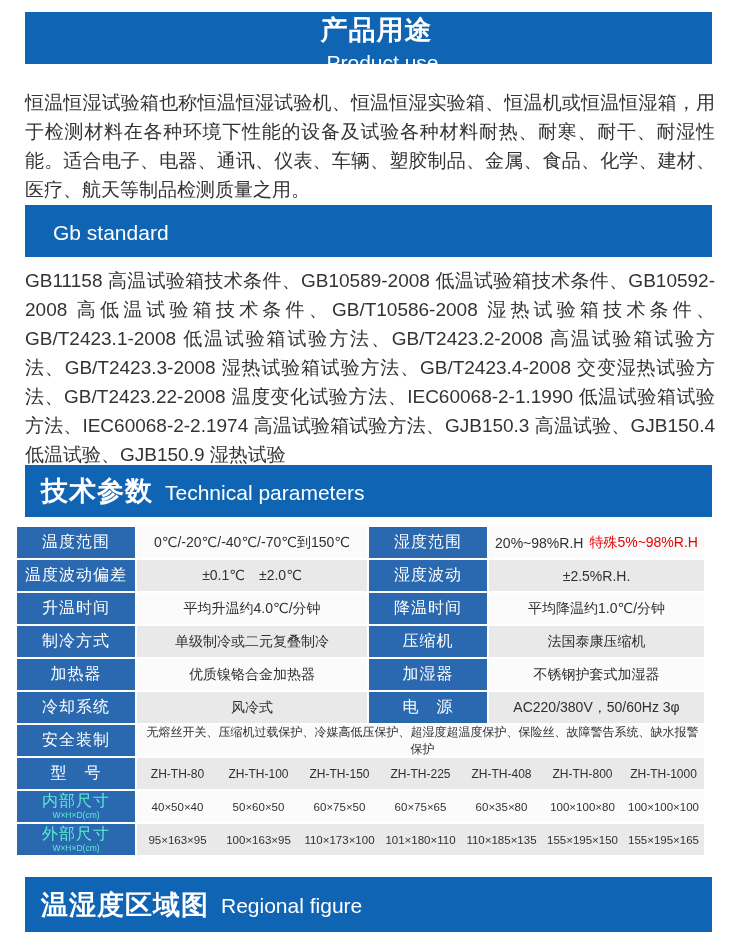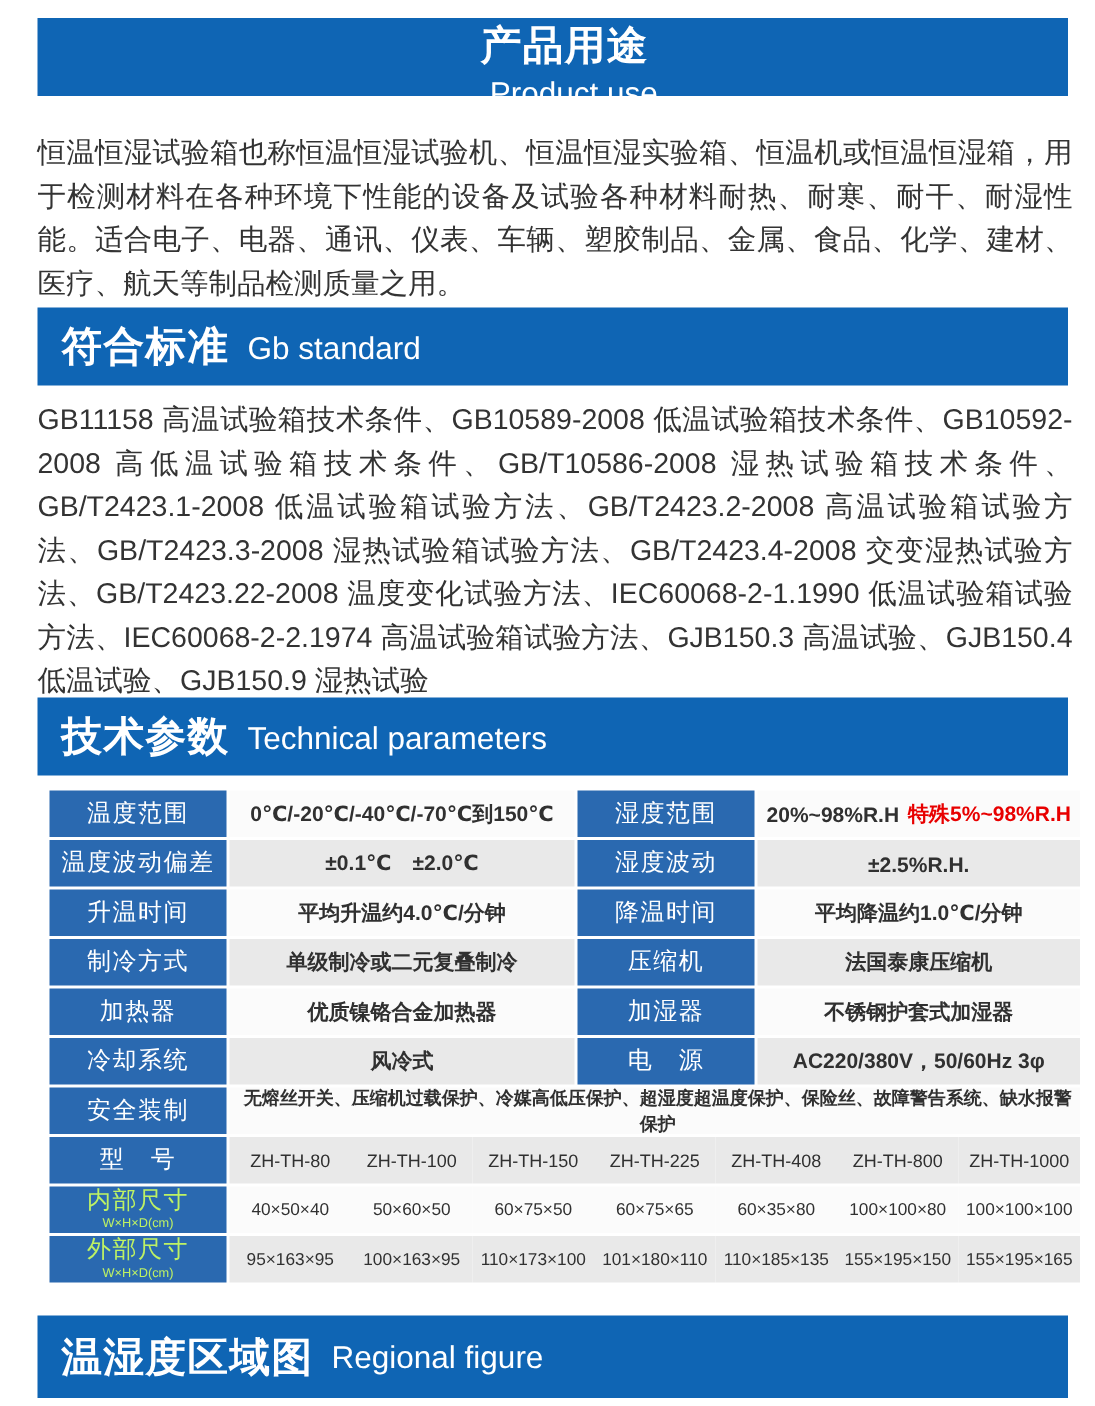--- a/index.html
+++ b/index.html
@@ -13,32 +13,32 @@
     display:flex;align-items:center;padding-left:16px;
   }
   .band-zh{color:#ffffff;font-size:27px;font-weight:700;letter-spacing:1px;}
   .band-en{color:#ffffff;font-size:21px;font-weight:400;margin-left:12px;padding-top:3px;}
   .para{
     position:absolute;left:25px;width:690px;color:#333333;
     font-size:19px;line-height:29px;text-align:justify;
   }
   
   .spec{
-    position:absolute;left:33px;top:527px;width:687px;
+    position:absolute;left:17px;top:527px;width:687px;
     display:grid;
     grid-template-columns:118px 230px 118px 1fr;
     grid-template-rows:repeat(10,31px);
     gap:2px;background:#ffffff;
   }
   .cell{display:flex;align-items:center;justify-content:center;text-align:center;}
   .lbl{background:#2a69b0;color:#ffffff;font-size:16px;letter-spacing:1px;}
-  .lbl2{background:#2a69b0;color:#bef264;flex-direction:column;line-height:1;}
+  .lbl2{background:#2a69b0;color:#5eead4;flex-direction:column;line-height:1;}
   .lbl2 .big{font-size:16px;letter-spacing:1px;}
   .lbl2 .sub{font-size:8.5px;margin-top:2px;}
-  .val{color:#303030;font-size:14px;font-weight:bold;}
+  .val{color:#303030;font-size:14px;}
   .w{background:#fbfbfb;}
   .g{background:#e9e9e9;}
   .span3{grid-column:2/5;}
   .safety{font-size:12px;justify-content:flex-start;padding-left:4px;letter-spacing:0;}
   .mrow{
     grid-column:2/5;display:grid;grid-template-columns:repeat(7,1fr);
     gap:0;background:#ffffff;
   }
   .mcell{font-size:12px;color:#303030;}
   .dcell{font-size:11.5px;color:#303030;}
@@ -48,21 +48,20 @@
 </head>
 <body>
 
 <div class="band" style="top:12px;flex-direction:column;">
   <span class="band-zh">产品用途</span>
   <span class="band-en">Product use</span>
 </div>
 <div class="para" style="top:88px;">恒温恒湿试验箱也称恒温恒湿试验机、恒温恒湿实验箱、恒温机或恒温恒湿箱，用于检测材料在各种环境下性能的设备及试验各种材料耐热、耐寒、耐干、耐湿性能。适合电子、电器、通讯、仪表、车辆、塑胶制品、金属、食品、化学、建材、医疗、航天等制品检测质量之用。</div>
 
 <div class="band" style="top:205px;">
-  <span class="band-zh">符合标准</span>
   <span class="band-en">Gb standard</span>
 </div>
 <div class="para" style="top:266px;">GB11158 高温试验箱技术条件、GB10589-2008 低温试验箱技术条件、GB10592-2008 高低温试验箱技术条件、GB/T10586-2008 湿热试验箱技术条件、GB/T2423.1-2008 低温试验箱试验方法、GB/T2423.2-2008 高温试验箱试验方法、GB/T2423.3-2008 湿热试验箱试验方法、GB/T2423.4-2008 交变湿热试验方法、GB/T2423.22-2008 温度变化试验方法、IEC60068-2-1.1990 低温试验箱试验方法、IEC60068-2-2.1974 高温试验箱试验方法、GJB150.3 高温试验、GJB150.4 低温试验、GJB150.9 湿热试验</div>
 
 <div class="band" style="top:465px;">
   <span class="band-zh">技术参数</span>
   <span class="band-en">Technical parameters</span>
 </div>
 
 <div class="spec">

